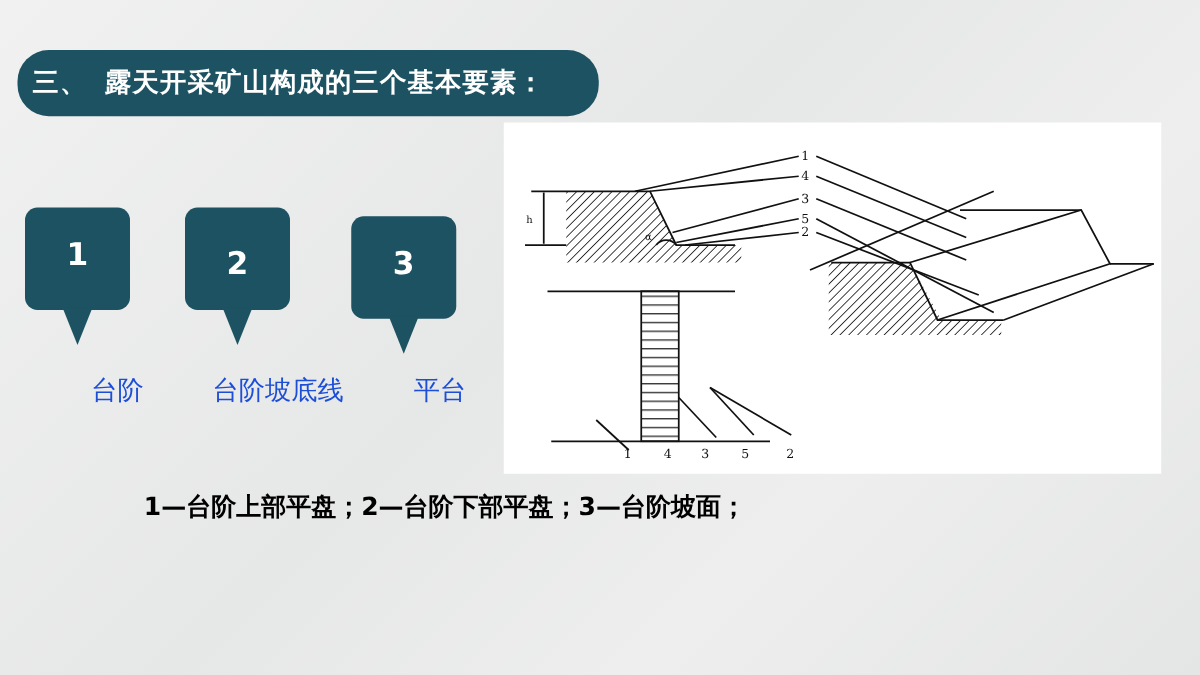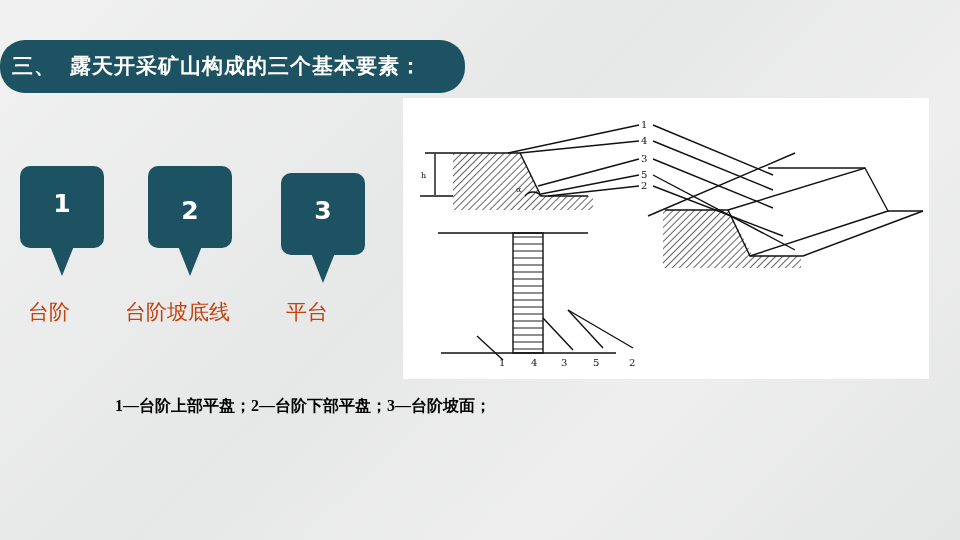--- a/index.html
+++ b/index.html
@@ -1,28 +1,28 @@
 <!DOCTYPE html>
 <html><head>
 <meta charset="utf-8">
 <style>
   html,body{margin:0;padding:0;}
   body{width:960px;height:540px;overflow:hidden;position:relative;
     background:linear-gradient(135deg,#f1f1f1 0%,#e6e7e7 45%,#eeeeee 70%,#e4e5e5 100%);
     font-family:"DejaVu Sans","Liberation Sans",sans-serif;}
-  .title-bar{position:absolute;left:0;top:40px;width:465px;height:53px;background:#1c5261;
+  .title-bar{position:absolute;left:14px;top:40px;width:465px;height:53px;background:#1c5261;
     color:#fff;font-weight:bold;font-size:21px;line-height:53px;box-sizing:border-box;padding-left:12px;letter-spacing:1px;white-space:nowrap;border-radius:25px;}
   .title-bar .sep{margin-right:14px;}
   .callout{position:absolute;width:84px;height:82px;background:#1c5261;border-radius:10px;
     color:#fff;font-weight:bold;font-size:25px;text-align:center;line-height:76px;}
   .callout .tail{position:absolute;left:30px;top:80px;width:0;height:0;
     border-left:12px solid transparent;border-right:12px solid transparent;border-top:30px solid #1c5261;}
-  .callout-label{position:absolute;font-size:21px;color:#c2410c;white-space:nowrap;}
+  .callout-label{position:absolute;font-size:21px;color:#1d4ed8;white-space:nowrap;margin-left:45px;}
   .diagram{position:absolute;left:403px;top:98px;width:526px;height:281px;background:#fff;}
-  .caption{position:absolute;left:115px;top:392px;font-weight:bold;font-size:16px;color:#000;line-height:27px;white-space:nowrap;font-family:Liberation Serif, serif;}
+  .caption{position:absolute;left:115px;top:392px;font-weight:bold;font-size:20px;color:#000;line-height:27px;white-space:nowrap;}
 </style>
 </head>
 <body>
 
 <div class="title-bar">
   <span class="sep">三、</span><span>露天开采矿山构成的三个基本要素：</span>
 </div>
 
 <div class="callout" style="left:20px;top:166px;">
   <span>1</span>

